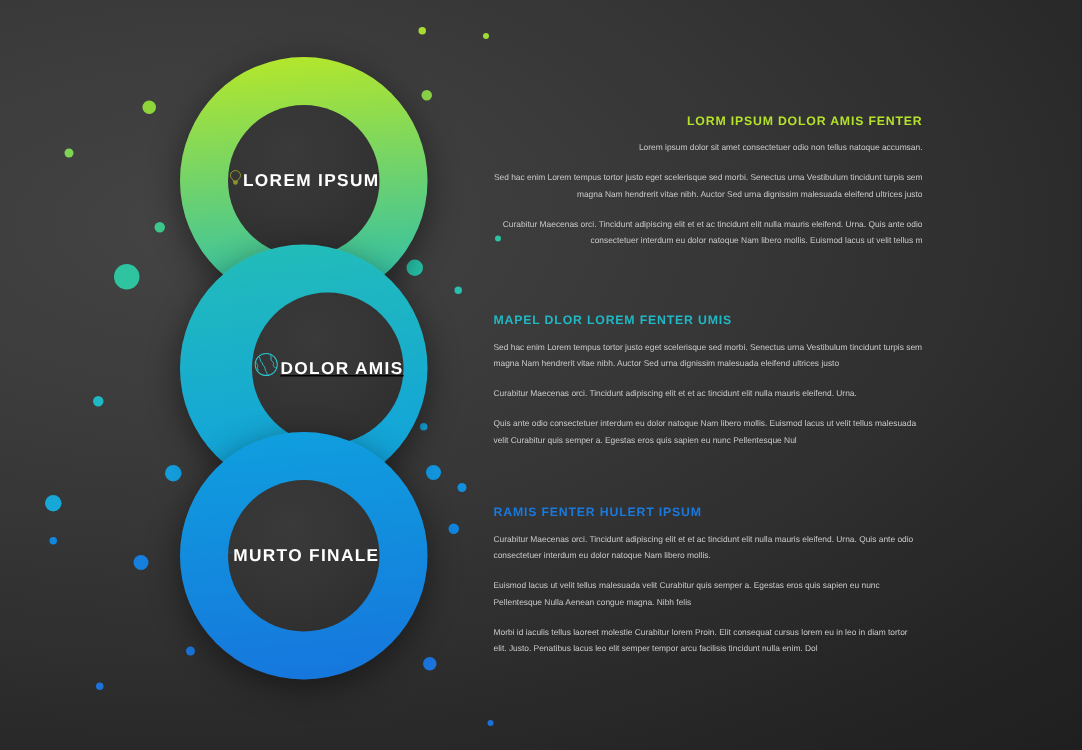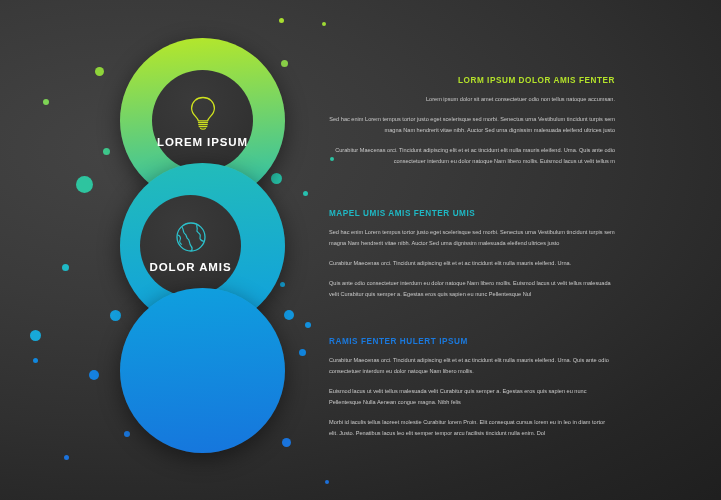--- a/index.html
+++ b/index.html
@@ -64,23 +64,23 @@
     background: linear-gradient(178deg, #0fa0de 0%, #0e93e2 30%, #1180e2 65%, #1675dd 100%);
     box-shadow: 0 6px 22px rgba(0,0,0,0.45);
   }
 
   
   .ring-core {
     position: absolute;
     border-radius: 50%;
     background: radial-gradient(circle at 40% 30%, #3a3a3a 0%, #343434 50%, #2c2c2c 100%);
     display: flex;
-    flex-direction: column;
+    flex-direction: row;
     align-items: center;
-    justify-content: center;
+    justify-content: space-between;
   }
 
   .ring-icon {
     display: block;
     margin-bottom: 6px;
   }
 
   .ring-label {
     color: #ffffff;
     font-size: 11.5px;
@@ -162,48 +162,55 @@
           <path d="M17 3.5 C10.4 3.5 5.6 8.3 5.6 14.2 C5.6 18.1 7.6 20.4 9.7 22.6 C11.2 24.2 12.1 25.4 12.4 26.9 L21.6 26.9 C21.9 25.4 22.8 24.2 24.3 22.6 C26.4 20.4 28.4 18.1 28.4 14.2 C28.4 8.3 23.6 3.5 17 3.5 Z" fill="none" stroke="#cfe21f" stroke-width="1.3"></path>
           <path d="M12.5 28.6 L21.5 28.6 M12.7 30.6 L21.3 30.6 M13.1 32.6 L20.9 32.6" fill="none" stroke="#cfe21f" stroke-width="1.2" stroke-linecap="round"></path>
           <path d="M14.6 34.4 C15.4 35.4 18.6 35.4 19.4 34.4" fill="none" stroke="#cfe21f" stroke-width="1.2" stroke-linecap="round"></path>
         </svg>
         <div class="ring-label">LOREM IPSUM</div>
       </div>
     </div>
 
     <div class="ring-wrap" style="left:120px; top:163px; width:165px; height:165px;">
       <div class="ring ring-2" style="background: linear-gradient(175deg, rgb(35, 189, 184) 0%, rgb(15, 158, 224) 100%);"></div>
-      <div class="ring-core" style="left:20px; top:32px; width:101px; height:101px;">
+      <div class="ring-core" style="left:48px; top:32px; width:101px; height:101px;text-decoration:underline;">
         <svg class="ring-icon" width="36" height="36" viewBox="0 0 36 36">
           <circle cx="18" cy="18" r="14" fill="none" stroke="#2cc2cd" stroke-width="1.3"></circle>
           <path d="M9 8 C11 11 10 14 12 15 C14 16 13 19 15 20 C17 21 16 25 18 27 C19.5 28.6 19 31 18.5 32" fill="none" stroke="#2cc2cd" stroke-width="1.2" stroke-linejoin="round"></path>
           <path d="M24 5.5 C23 8 25 9 24 11 C23 13 26 13.5 27 15.5 C28 17.5 26 19 27.5 20.5 C29 22 30 22.5 31 22" fill="none" stroke="#2cc2cd" stroke-width="1.2" stroke-linejoin="round"></path>
           <path d="M5 16 C7 17 8 19 7 21 C6 23 7.5 25 9 25.5" fill="none" stroke="#2cc2cd" stroke-width="1.1" stroke-linejoin="round"></path>
         </svg>
         <div class="ring-label">DOLOR AMIS</div>
       </div>
     </div>
 
     <div class="ring-wrap" style="left:120px; top:288px; width:165px; height:165px;">
       <div class="ring ring-3" style="background: linear-gradient(175deg, rgb(15, 160, 222) 0%, rgb(22, 117, 221) 100%);"></div>
+      <div class="ring-core" style="left:32px; top:32px; width:101px; height:101px;">
+        <svg class="ring-icon" width="40" height="32" viewBox="0 0 40 32">
+          <path d="M24.5 3 C31.4 3 37 7.3 37 12.6 C37 17.9 31.4 22.2 24.5 22.2 C22.6 22.2 20.8 21.9 19.2 21.4 L12.6 24.3 L14.3 19.6 C11.5 17.9 12 15.4 12 12.6 C12 7.3 17.6 3 24.5 3 Z" fill="none" stroke="#1f7fe0" stroke-width="1.4" stroke-linejoin="round"></path>
+          <path d="M11.5 11.5 C6.1 12.3 2.4 15.6 2.8 19.2 C3.1 22 5.6 24.2 9 25 L8.4 29.6 L13.6 26 C14.6 26.1 15.6 26.1 16.6 26 C21.3 25.4 24.7 22.5 24.6 19.3" fill="none" stroke="#1f7fe0" stroke-width="1.4" stroke-linejoin="round"></path>
+        </svg>
+        <div class="ring-label">MURTO FINALE</div>
+      </div>
     </div>
 
   </div>
 
   <div id="content">
 
     <div class="section" style="top:76px;text-align:right;">
       <div class="section-title" style="color:#b4e22a;">LORM IPSUM DOLOR AMIS FENTER</div>
       <p>Lorem ipsum dolor sit amet consectetuer odio non tellus natoque accumsan.</p>
       <p>Sed hac enim Lorem tempus tortor justo eget scelerisque sed morbi. Senectus urna Vestibulum tincidunt turpis sem magna Nam hendrerit vitae nibh. Auctor Sed urna dignissim malesuada eleifend ultrices justo</p>
       <p>Curabitur Maecenas orci. Tincidunt adipiscing elit et et ac tincidunt elit nulla mauris eleifend. Urna. Quis ante odio consectetuer interdum eu dolor natoque Nam libero mollis. Euismod lacus ut velit tellus m</p>
     </div>
 
     <div class="section" style="top:209px;">
-      <div class="section-title" style="color:#1fb8c4;">MAPEL UMIS AMIS FENTER UMIS</div>
+      <div class="section-title" style="color:#1fb8c4;">MAPEL DLOR LOREM FENTER UMIS</div>
       <p>Sed hac enim Lorem tempus tortor justo eget scelerisque sed morbi. Senectus urna Vestibulum tincidunt turpis sem magna Nam hendrerit vitae nibh. Auctor Sed urna dignissim malesuada eleifend ultrices justo</p>
       <p>Curabitur Maecenas orci. Tincidunt adipiscing elit et et ac tincidunt elit nulla mauris eleifend. Urna.</p>
       <p>Quis ante odio consectetuer interdum eu dolor natoque Nam libero mollis. Euismod lacus ut velit tellus malesuada velit Curabitur quis semper a. Egestas eros quis sapien eu nunc Pellentesque Nul</p>
     </div>
 
     <div class="section" style="top:337px;">
       <div class="section-title" style="color:#1a79dd;">RAMIS FENTER HULERT IPSUM</div>
       <p>Curabitur Maecenas orci. Tincidunt adipiscing elit et et ac tincidunt elit nulla mauris eleifend. Urna. Quis ante odio consectetuer interdum eu dolor natoque Nam libero mollis.</p>
       <p>Euismod lacus ut velit tellus malesuada velit Curabitur quis semper a. Egestas eros quis sapien eu nunc Pellentesque Nulla Aenean congue magna. Nibh felis</p>
       <p>Morbi id iaculis tellus laoreet molestie Curabitur lorem Proin. Elit consequat cursus lorem eu in leo in diam tortor elit. Justo. Penatibus lacus leo elit semper tempor arcu facilisis tincidunt nulla enim. Dol</p>

